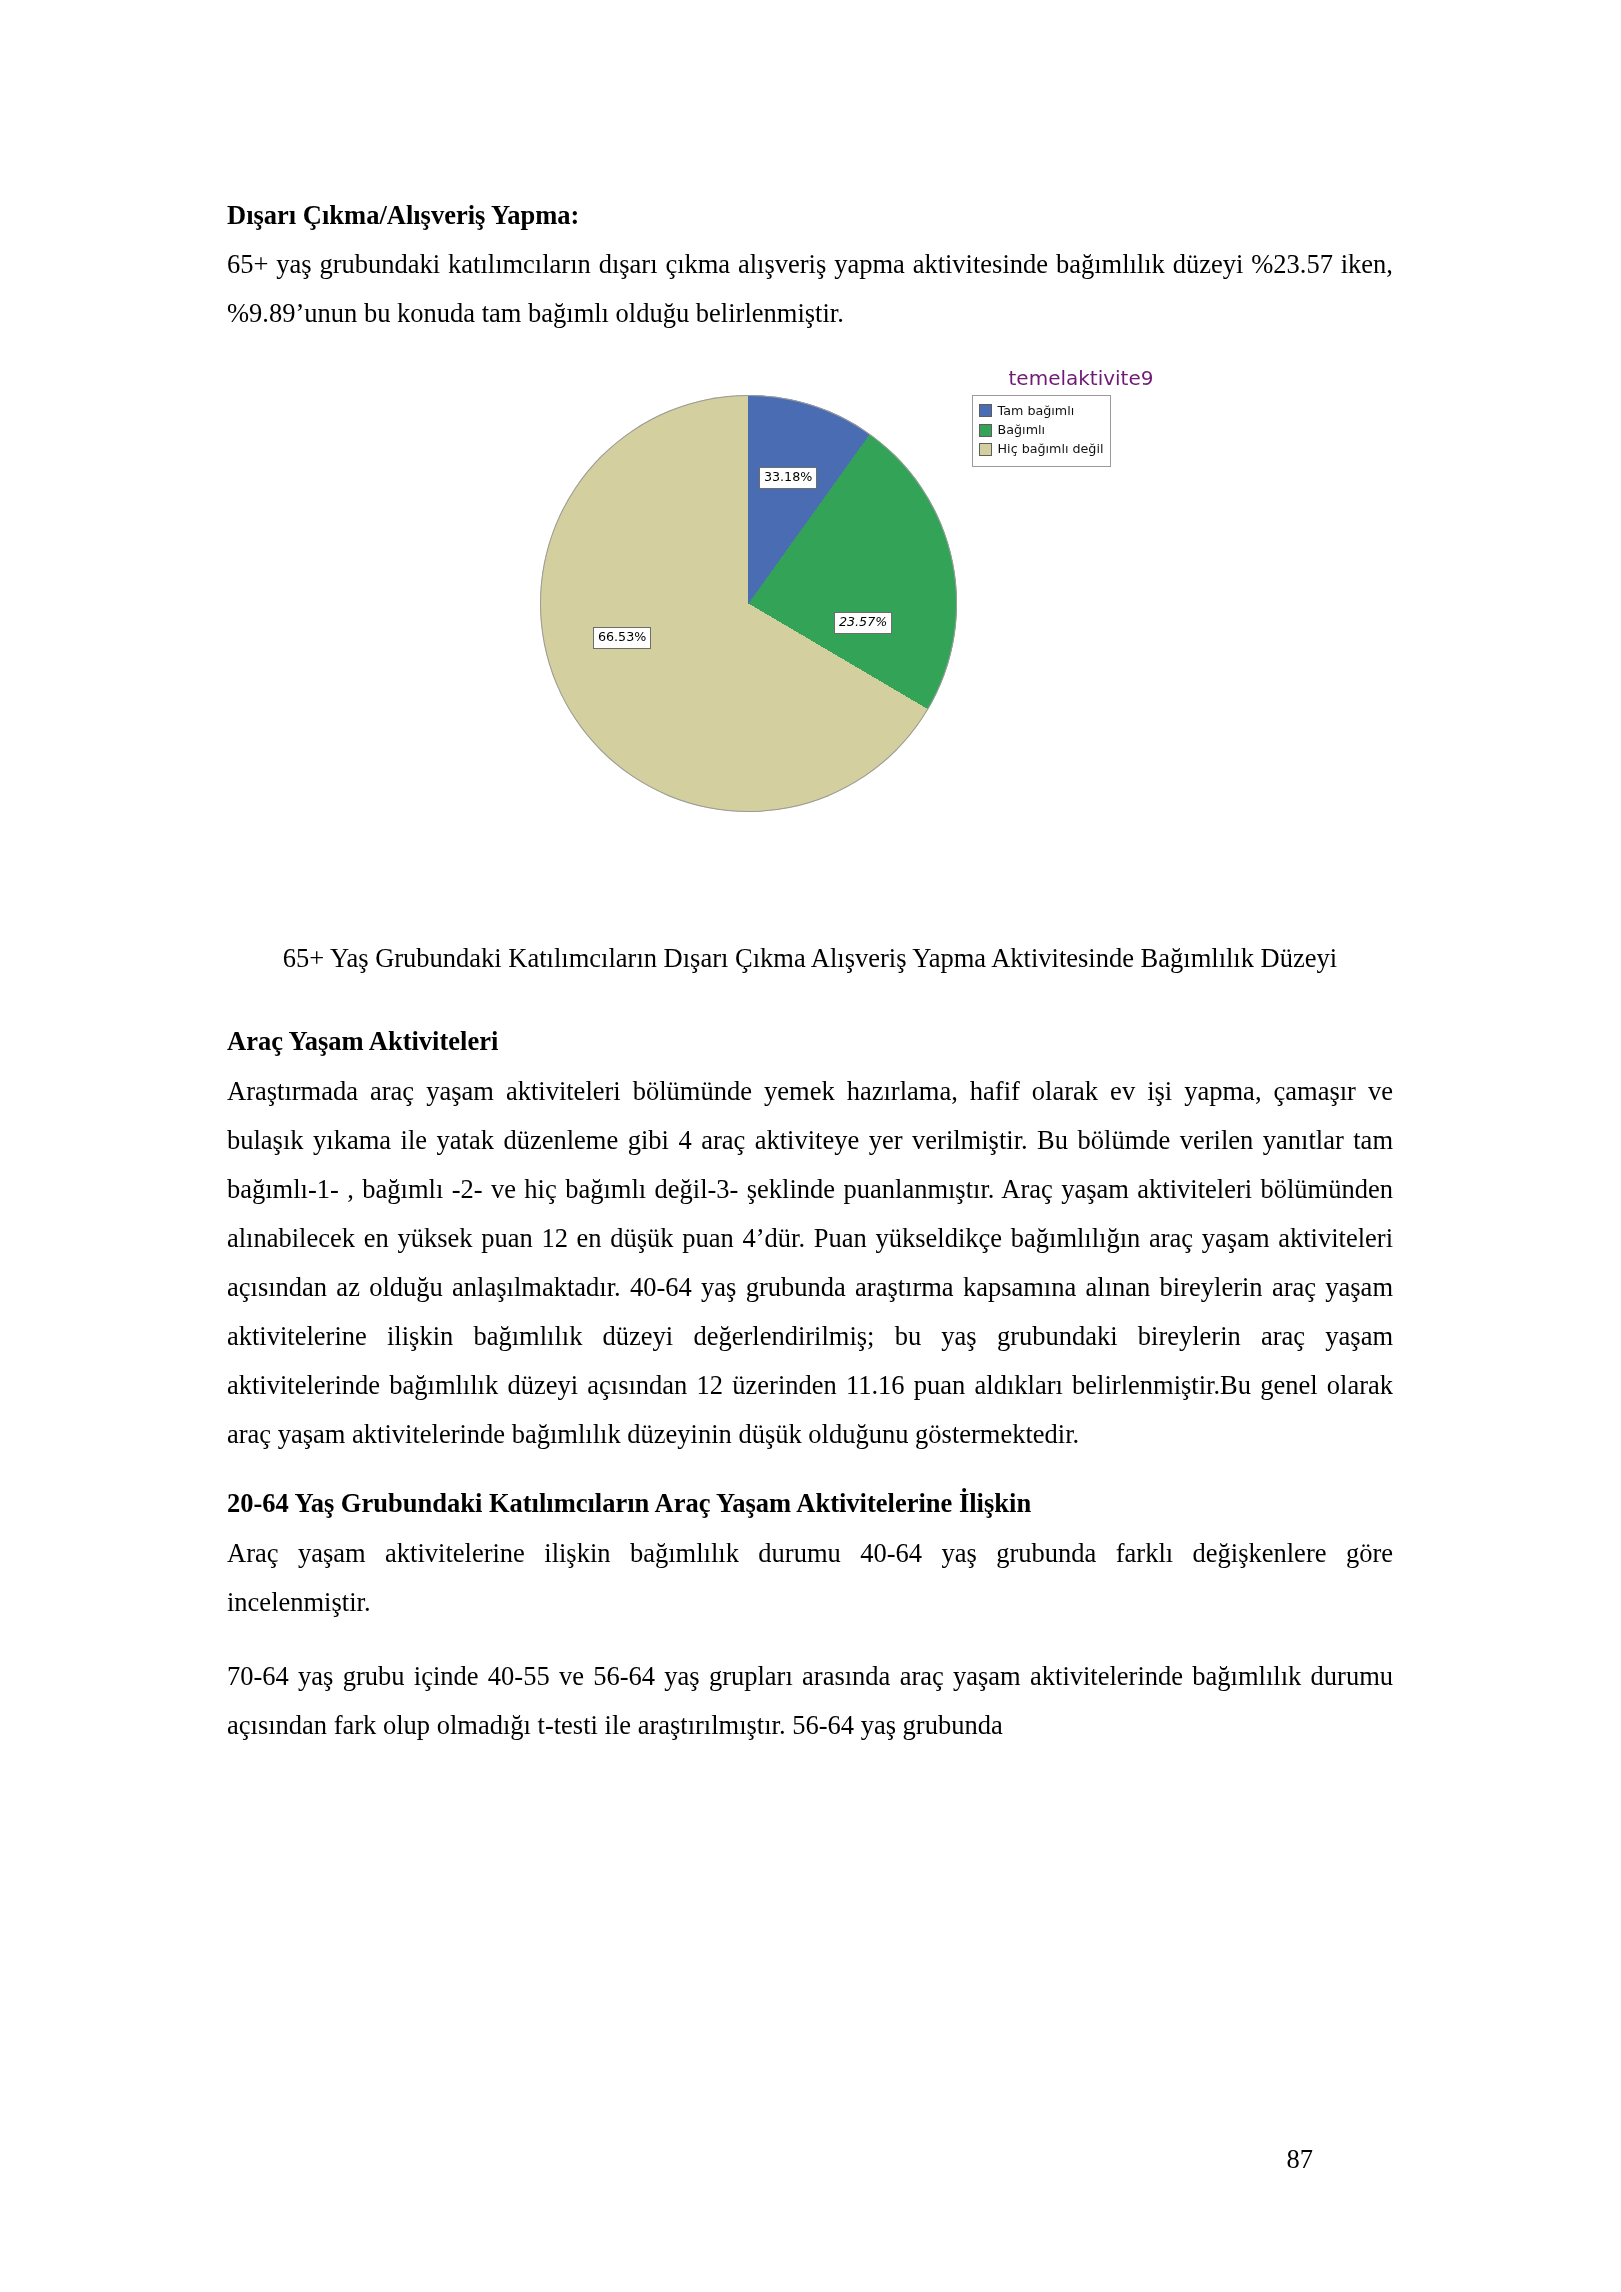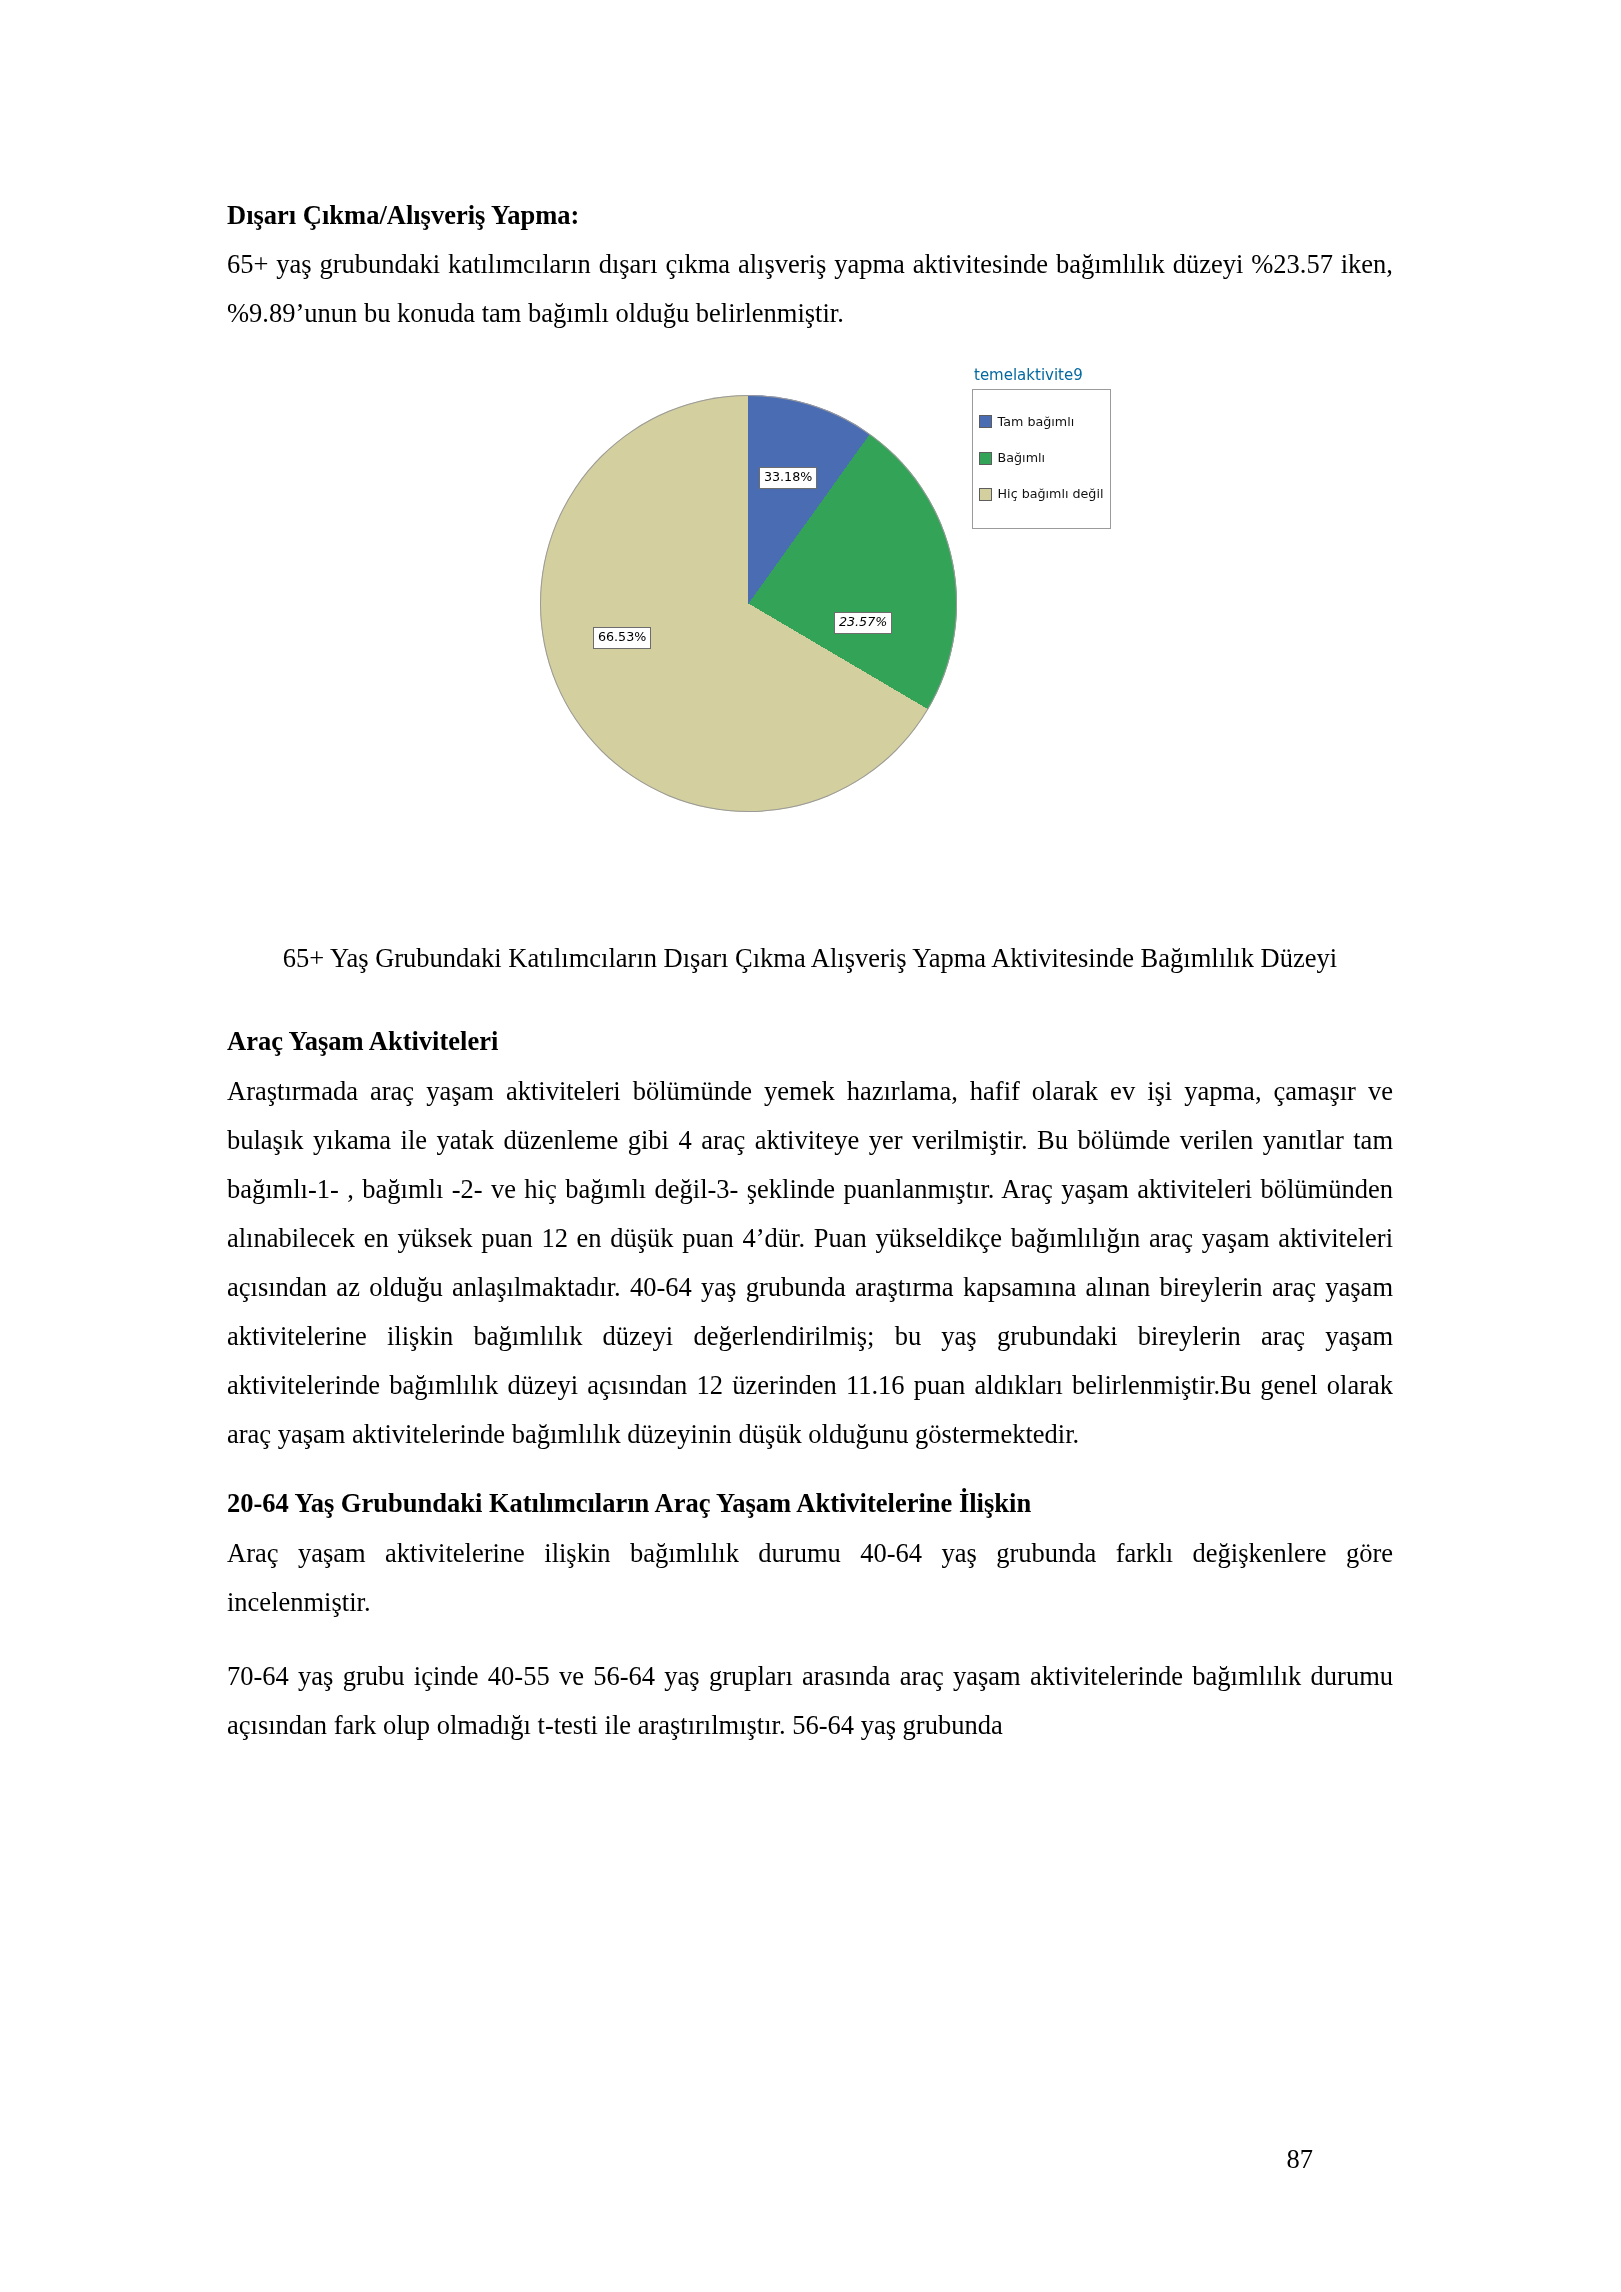--- a/index.html
+++ b/index.html
@@ -93,37 +93,38 @@
   .label-hic  { left: 82px;   top: 242px; }
 
   .legend {
     position: absolute;
     left: 745px;
     top: 0px;
     width: 216px;
     font-family: "DejaVu Sans", sans-serif;
   }
   .legend-title {
-    font-size: 15px;
-    color: #0369a1;
+    font-size: 20px;
+    color: #701a75;
     margin-bottom: 4.9px;
     padding-left: 2px;
+    text-align: center;
   }
   .legend-box {
     border: 1px solid #9b9b9b;
     padding: 4.9px 6.9px 5.9px 5.9px;
     display: inline-block;
   }
   .legend-item {
     display: flex;
     align-items: center;
     font-size: 12.7px;
     line-height: 1.45;
     color: #111;
-    margin: 18px 0;
+    margin: 1px 0;
   }
   .legend-swatch {
     width: 10.8px;
     height: 10.8px;
     margin-right: 5.9px;
     border: 1px solid #5d5d5d;
     flex: 0 0 auto;
   }
   .page-number {
     position: absolute;

